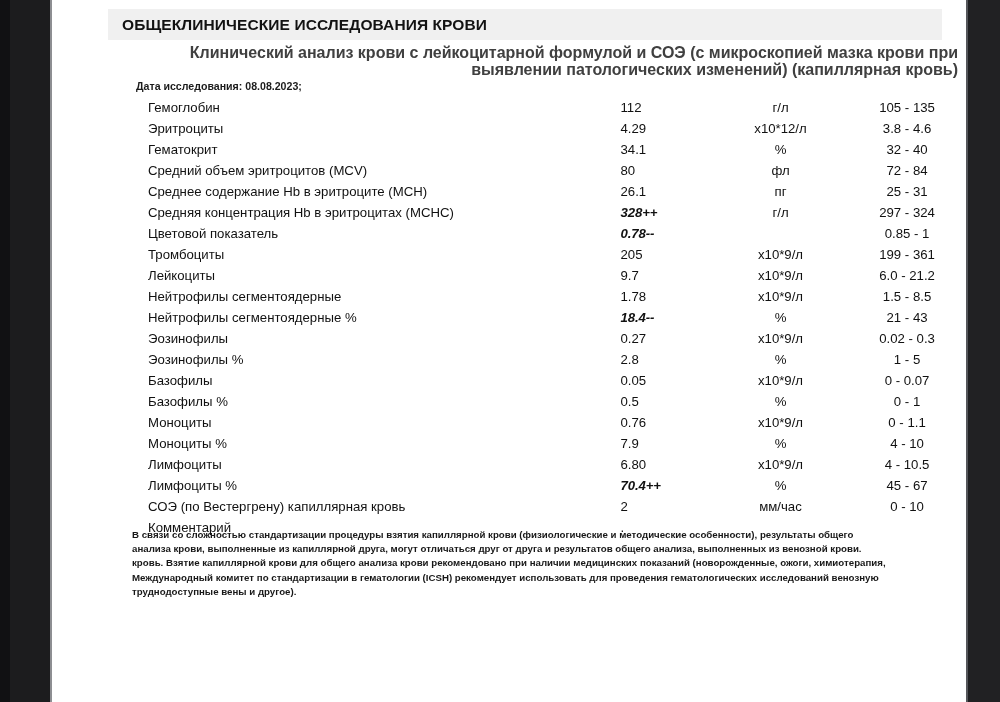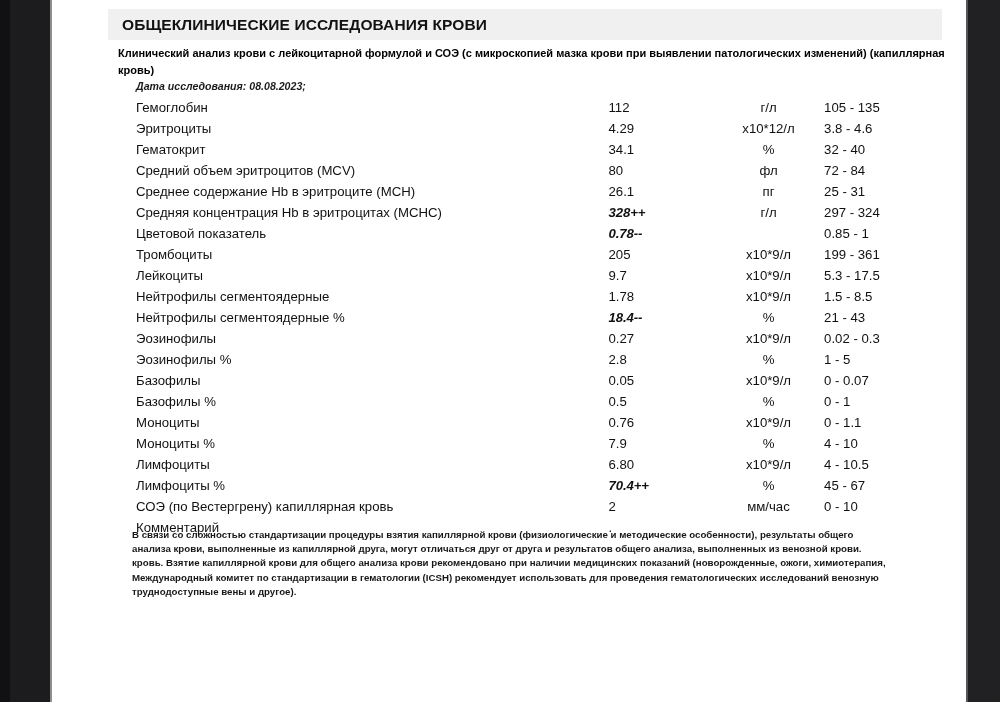--- a/index.html
+++ b/index.html
@@ -72,41 +72,41 @@
     color: #121212;
     letter-spacing: 0.1px;
     white-space: nowrap;
   }
 
   .doc-title {
     position: absolute;
     left: 66px;
     top: 45px;
     width: 840px;
-    font-size: 11px;
-    font-weight: bold;
-    color: #000000;
+    font-size: 16px;
+    font-weight: bold;
+    color: #404040;
     line-height: 16.5px;
+    text-align: right;
   }
 
   .study-date {
     position: absolute;
     left: 84px;
     top: 80px;
     font-size: 10.6px;
-    font-style: italic;
     font-weight: bold;
     color: #1b1b1b;
     white-space: nowrap;
   }
 
   
   .results {
     position: absolute;
-    left: 0;
+    left: 12px;
     top: 97px;
     width: 914px;
     border-collapse: collapse;
   }
   .results td {
     padding: 0;
     height: 21px;
     font-size: 13.2px;
     color: #111111;
     vertical-align: middle;
@@ -120,21 +120,21 @@
   .col-value {
     width: 112px;
     text-align: left;
   }
   .col-unit {
     width: 118px;
     text-align: center;
   }
   .col-range {
     width: 152px;
-    text-align: left;
+    text-align: center;
   }
   .results tr.abnormal td.col-value {
     font-weight: bold;
     font-style: italic;
     letter-spacing: -0.1px;
   }
 
   .footnote {
     position: absolute;
     left: 80px;
@@ -215,21 +215,21 @@
           <tr>
             <td class="col-name">Тромбоциты</td>
             <td class="col-value">205</td>
             <td class="col-unit">x10*9/л</td>
             <td class="col-range">199 - 361</td>
           </tr>
           <tr>
             <td class="col-name">Лейкоциты</td>
             <td class="col-value">9.7</td>
             <td class="col-unit">x10*9/л</td>
-            <td class="col-range">5.3 - 17.5</td>
+            <td class="col-range">6.0 - 21.2</td>
           </tr>
           <tr>
             <td class="col-name">Нейтрофилы сегментоядерные</td>
             <td class="col-value">1.78</td>
             <td class="col-unit">x10*9/л</td>
             <td class="col-range">1.5 - 8.5</td>
           </tr>
           <tr class="abnormal">
             <td class="col-name">Нейтрофилы сегментоядерные %</td>
             <td class="col-value">18.4--</td>

